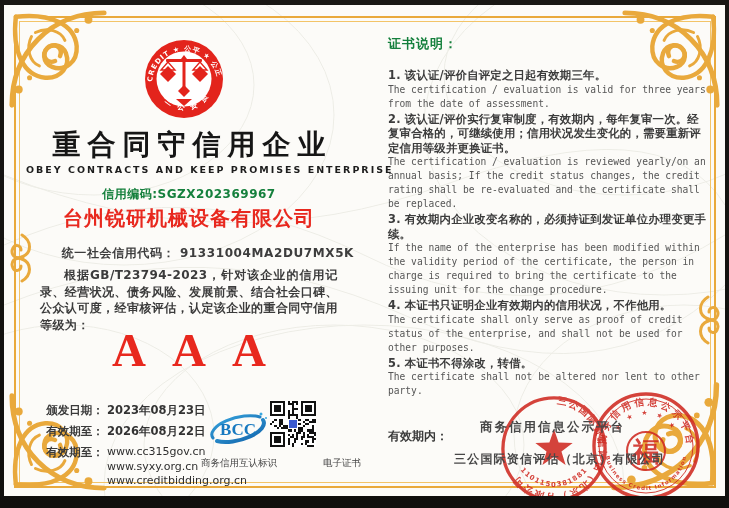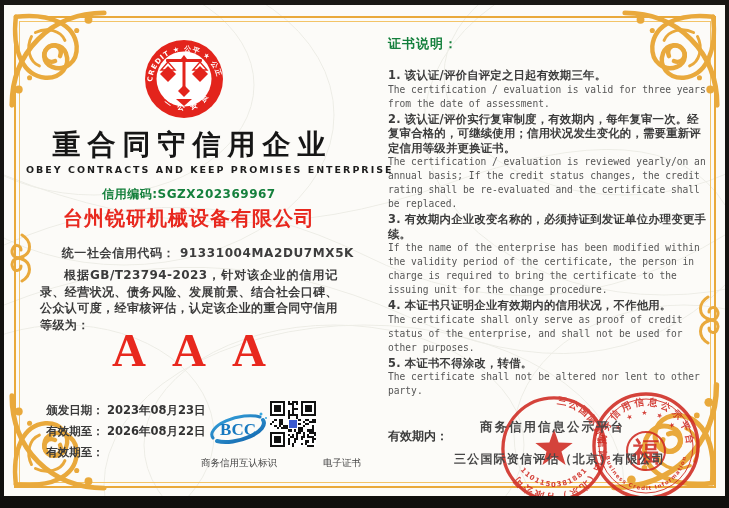--- a/index.html
+++ b/index.html
@@ -155,20 +155,25 @@
       <div class="row">
         <span class="lbl">颁发日期：</span>
         <span class="val">2023年08月23日</span>
       </div>
       <div class="row">
         <span class="lbl">有效期至：</span>
         <span class="val">2026年08月22日</span>
       </div>
       <div class="row">
         <span class="lbl">有效期至：</span>
+        <span class="urls">
+          <span>www.cc315gov.cn</span><br>
+          <span>www.syxy.org.cn</span><br>
+          <span>www.creditbidding.org.cn</span>
+        </span>
       </div>
     </div>
 
     <svg class="bcc" width="66" height="40" viewBox="0 0 66 40">
       <defs>
         <linearGradient id="bccg" x1="0" y1="0" x2="1" y2="1">
           <stop offset="0" stop-color="#39a8e0"></stop>
             <stop offset="1" stop-color="#0f5fa8"></stop>
         </linearGradient>
       </defs>

